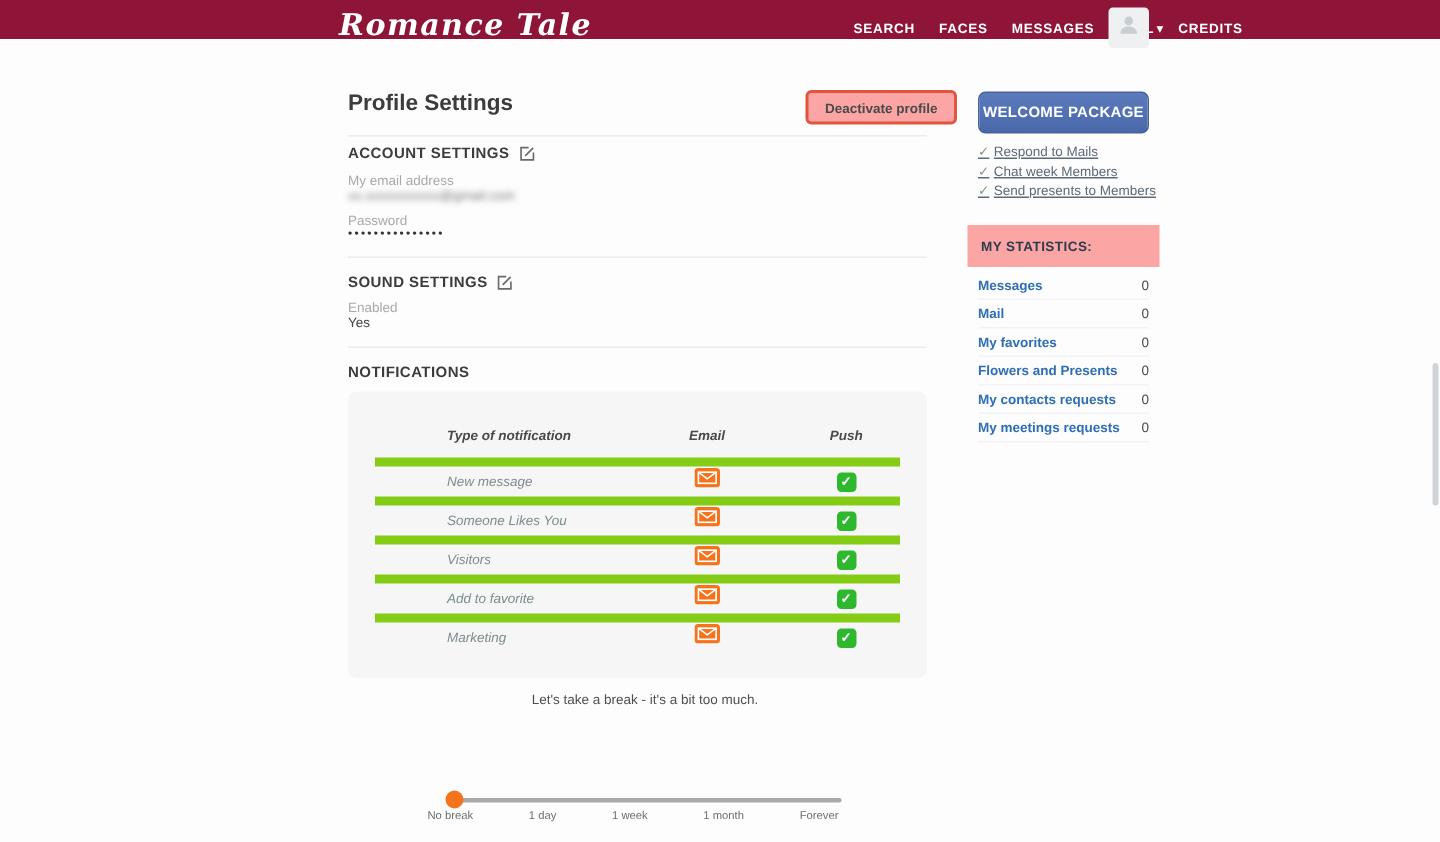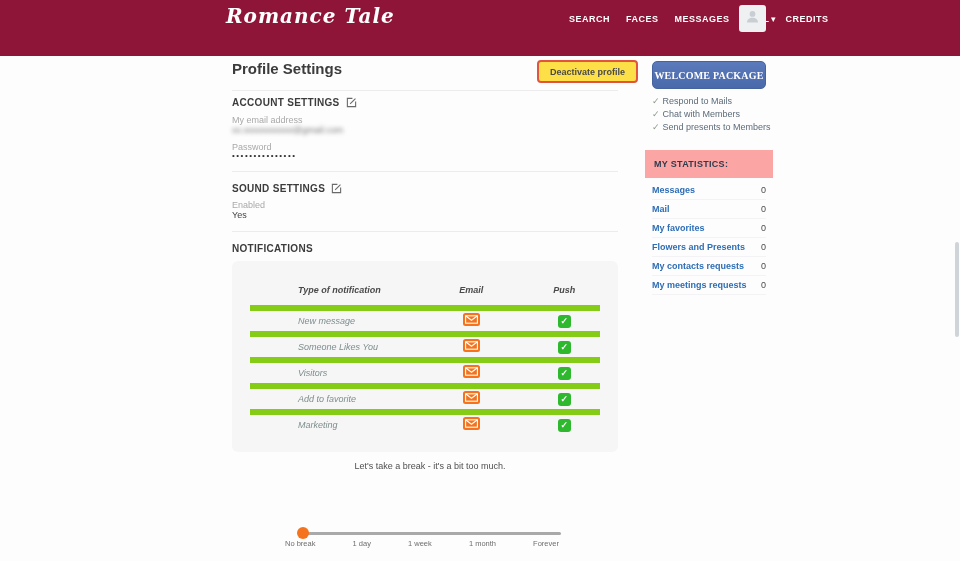--- a/index.html
+++ b/index.html
@@ -1,32 +1,32 @@
 <!DOCTYPE html>
 <html><head>
 <meta charset="utf-8">
 <style>
   * { margin:0; padding:0; box-sizing:border-box; }
   html,body { width:960px; height:561px; overflow:hidden; }
   body { font-family:"Liberation Sans", sans-serif; background:#fdfdfe; position:relative; }
 
   
-  .header { position:absolute; left:0; top:0; width:960px; height:56px; background:#8e1538;padding-left:16px; }
+  .header { position:absolute; left:0; top:0; width:960px; height:26px; background:#8e1538;padding-left:16px; }
   .logo { position:absolute; left:226px; top:4px; color:#fff; font-family:"DejaVu Serif", serif;
           font-style:italic; font-weight:bold; font-size:20px; letter-spacing:1px; cursor:pointer; }
   .nav { position:absolute; left:525px; top:0; height:38px; display:flex; align-items:center; gap:16px;margin-left:44px; }
   .nav-item { color:#fff; font-size:9px; font-weight:bold; letter-spacing:.5px; cursor:pointer; text-decoration:none; }
   .avatar { position:absolute; left:739px; top:5px; width:27px; height:27px; background:#eef0f2;
             border-radius:3px; display:flex; align-items:center; justify-content:center; cursor:pointer; }
   .caret { position:absolute; left:771px; top:14px; color:#fff; font-size:9px; cursor:pointer; }
 
   
   .page-title { position:absolute; left:232px; top:60px; font-size:15px; font-weight:bold; color:#3c3c3c; }
   .deactivate-btn { position:absolute; left:537px; top:60px; height:23px; padding:0 11px;
-                    border:2px solid #e2543e; border-radius:4px; background:#fde047;
+                    border:2px solid #e2543e; border-radius:4px; background:#fca5a5;
                     font-family:"Liberation Sans", sans-serif; font-size:9px; font-weight:bold; color:#4a4a4a; cursor:pointer; }
   .divider { position:absolute; left:232px; width:386px; height:1px; background:#ececec; }
   .sec-head { position:absolute; left:232px; display:flex; align-items:center; gap:6px;
               font-size:10px; font-weight:bold; color:#3c3c3c; letter-spacing:.3px;justify-content:flex-end; }
   .edit-icon { cursor:pointer; display:inline-flex; }
   .f-label { position:absolute; left:232px; font-size:9px; color:#a9a9a9; }
   .f-value { position:absolute; left:232px; font-size:9px; color:#555; }
   .blurred { filter:blur(2px); color:#777; }
   .pwd { letter-spacing:1.5px; color:#333; font-size:8px; }
 
@@ -51,23 +51,23 @@
                   background:#a9a9a9; border-radius:2px; cursor:pointer; }
   .slider-dot { position:absolute; left:297px; top:527px; width:12px; height:12px;
                 background:#f4731c; border-radius:50%; cursor:pointer; }
   .slider-labels { position:absolute; left:285px; top:539px; width:274px; display:flex;
                    justify-content:space-between; font-size:7.5px; color:#6e6e6e; }
   .slider-labels span { cursor:pointer; }
 
   
   .welcome-btn { position:absolute; left:652px; top:61px; width:114px; height:28px;
                  background:linear-gradient(#5b7abc,#4a69ab); border:1px solid #46639e; border-radius:5px;
-                 color:#fff; font-family:Liberation Serif, serif; font-size:10px; font-weight:bold;
+                 color:#fff; font-family:Liberation Sans, sans-serif; font-size:10px; font-weight:bold;
                  letter-spacing:.2px; cursor:pointer; }
-  .checklist { position:absolute; left:652px; top:95px; font-size:9px; color:#5c6b79; line-height:13px; }
+  .checklist { position:absolute; left:652px; top:95px; font-size:9px; color:#5c6b79; line-height:13px;text-decoration:underline; }
   .checklist .tick { color:#8a9a8a; margin-right:3px; }
   .stats-band { position:absolute; left:645px; top:150px; width:128px; height:28px; background:#fca5a5;
                 font-size:9px; font-weight:bold; color:#2c3b4d; letter-spacing:.3px;
                 line-height:28px; padding-left:9px; }
   .stats-list { position:absolute; left:652px; top:181px; width:114px; }
   .stat-row { display:flex; justify-content:space-between; align-items:center;
               padding:4px 0; border-bottom:1px solid #f3f3f5; cursor:pointer; }
   .stat-label { font-size:9px; font-weight:bold; color:#2e6eb5; }
   .stat-value { font-size:9px; color:#4a4a4a; }
 
@@ -249,21 +249,21 @@
     <span>Forever</span>
 
 </div>
 
 <button class="welcome-btn">WELCOME PACKAGE</button>
 
 <div class="checklist">
 
     <div><span class="tick">✓</span><span>Respond to Mails</span></div>
 
-    <div><span class="tick">✓</span><span>Chat with Members</span></div>
+    <div><span class="tick">✓</span><span>Chat week Members</span></div>
 
     <div><span class="tick">✓</span><span>Send presents to Members</span></div>
 
 </div>
 
 <div class="stats-band">MY STATISTICS:</div>
 
 <div class="stats-list">
 
     <div class="stat-row">

